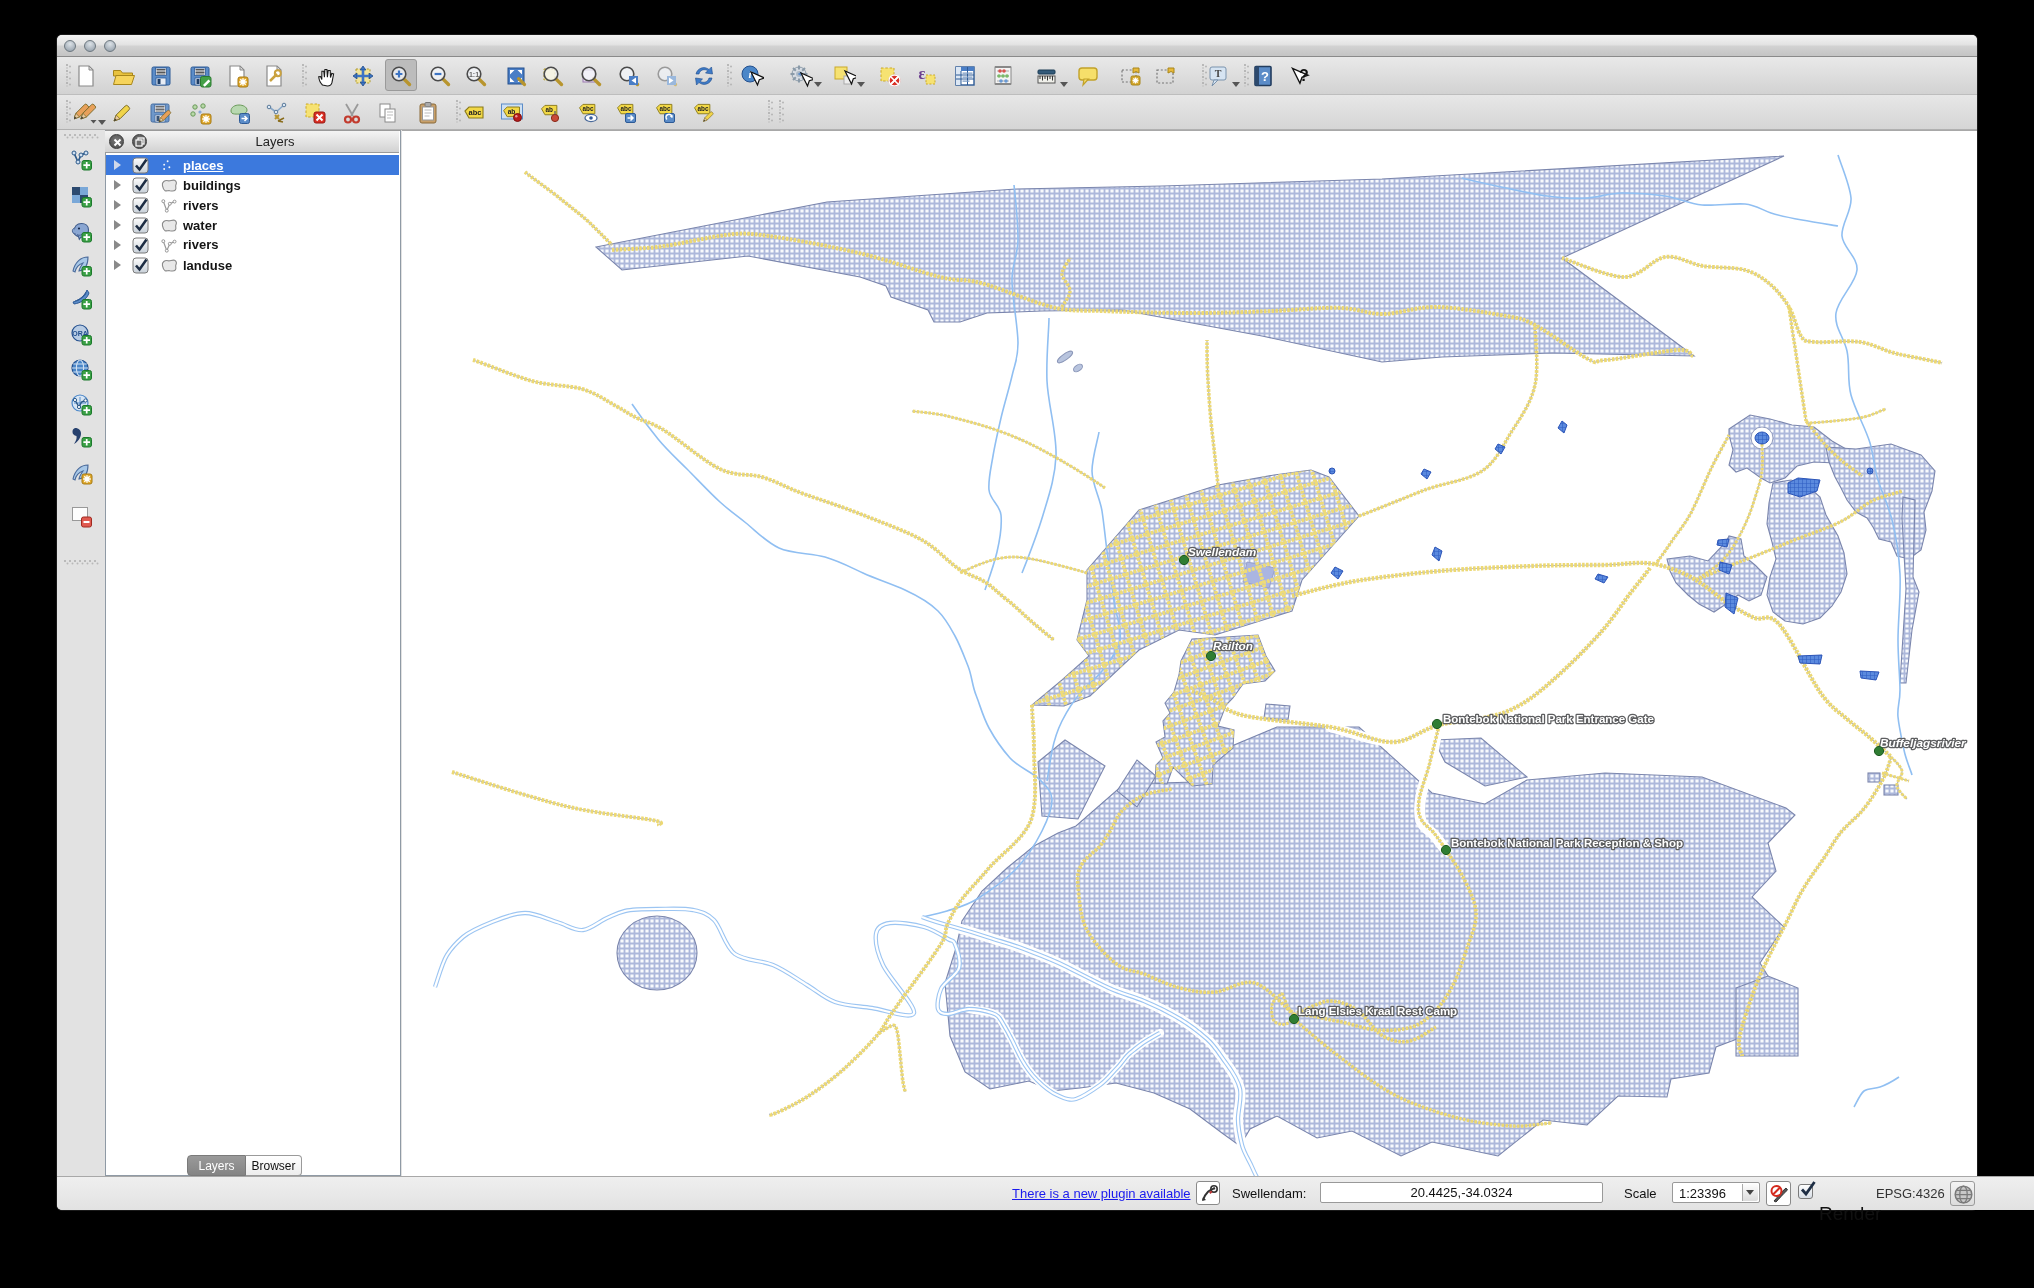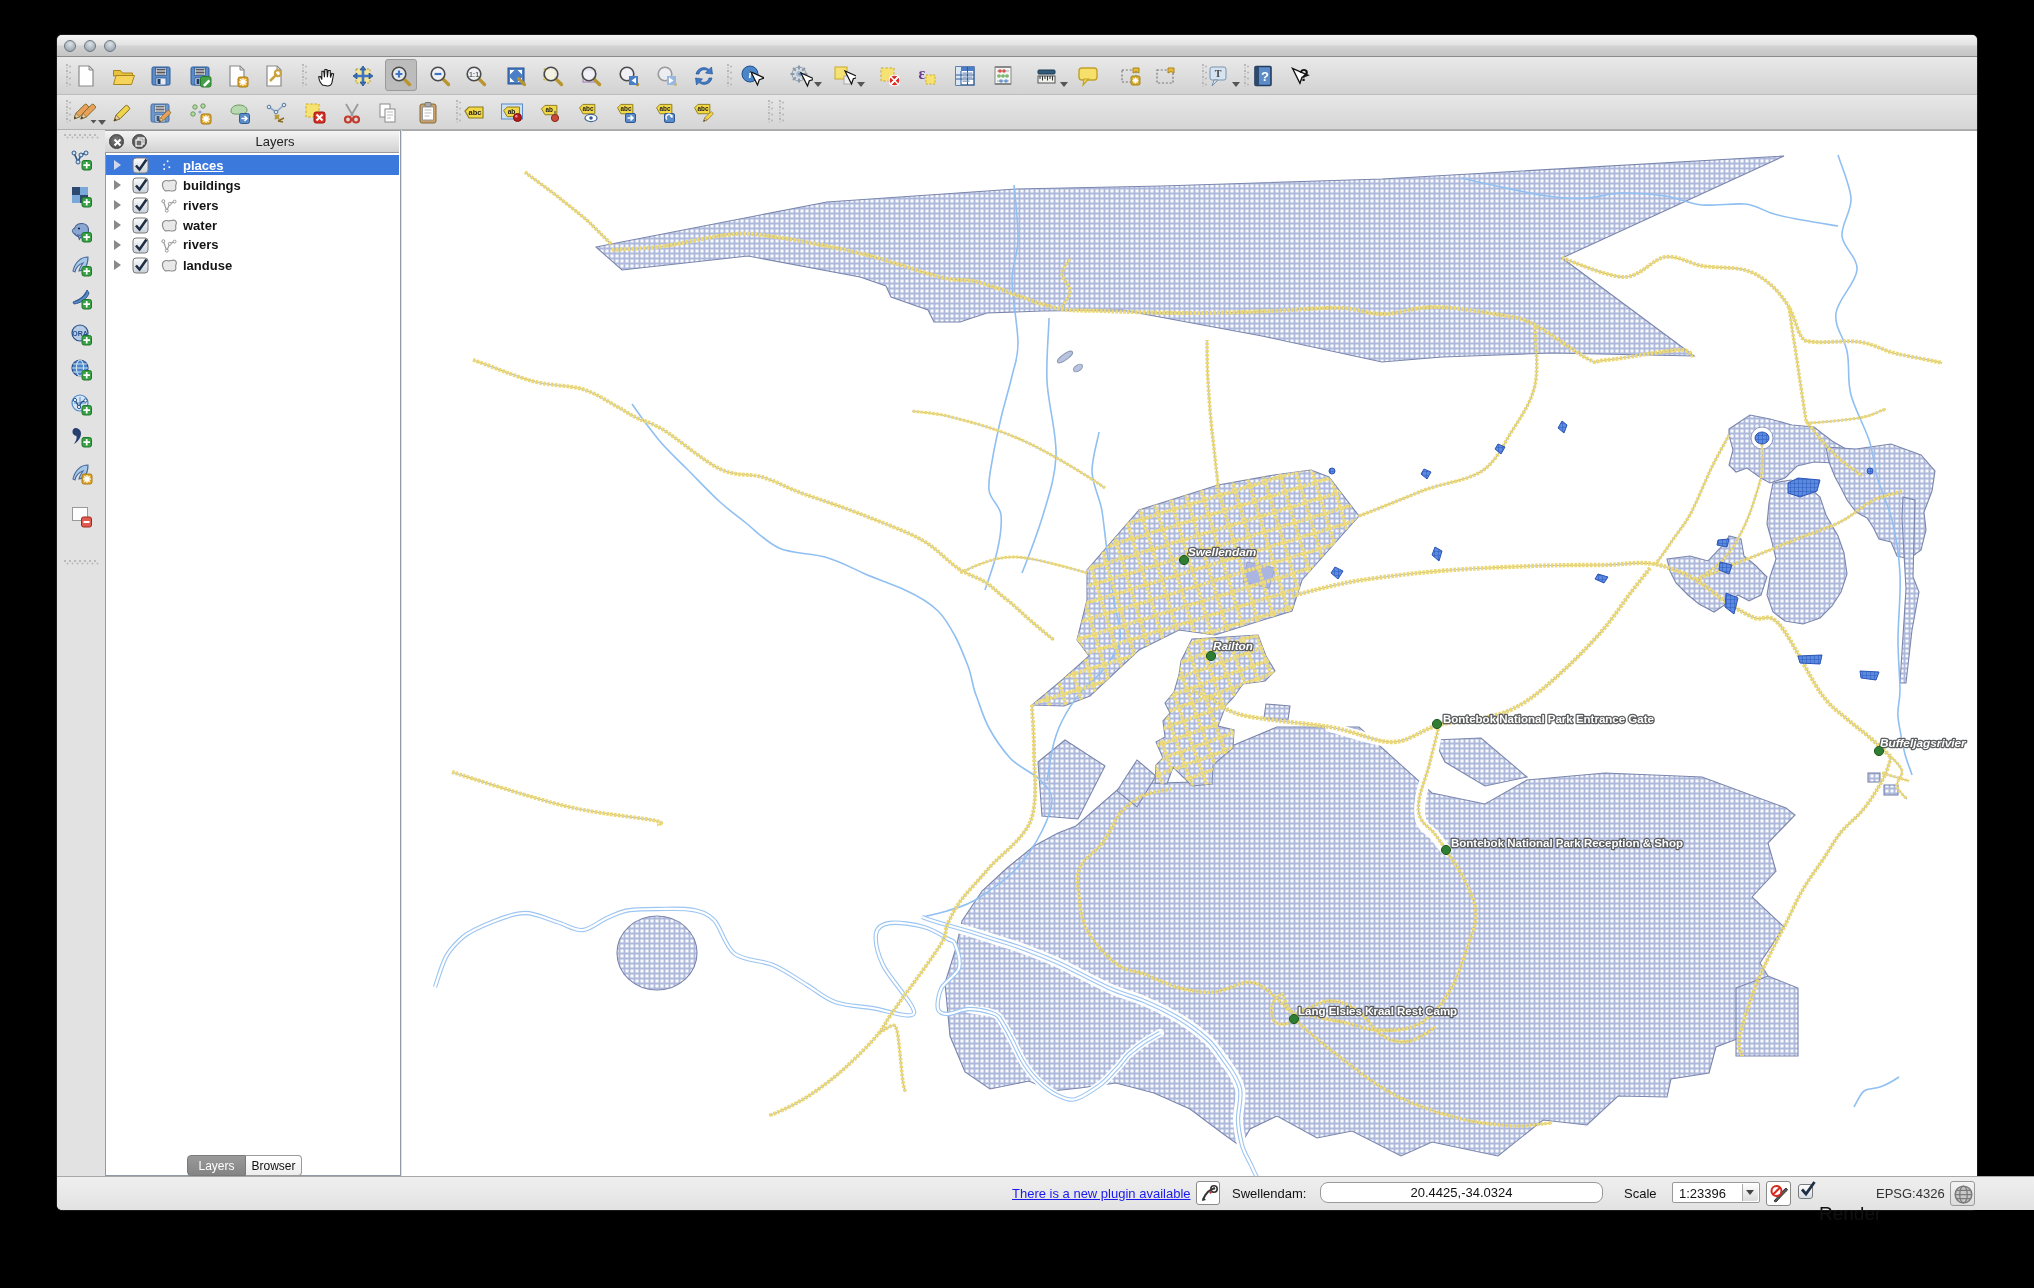--- a/index.html
+++ b/index.html
@@ -941,21 +941,21 @@
 <div style="position:absolute;left:0;top:1141px;width:2009px;height:34px;background:linear-gradient(#efefef,#e2e2e2);border-top:1px solid #a8a8a8;border-radius:0 0 5px 5px">
 <div style="position:absolute;left:955px;top:9px;font-size:13px;color:#1a1aee;text-decoration:underline">There is a new plugin available</div>
 <div style="position:absolute;left:1139px;top:4px;width:24px;height:24px;background:#fff;border:1px solid #8a8a8a;border-radius:3px">
 <svg width="24" height="24" viewBox="0 0 24 24">
           <path d="M6 18 C10 8 14 8 18 6" stroke="#333" stroke-width="2" fill="none"></path>
           <path d="M5 19 l4-1 -3-3 z" fill="#333"></path>
           <circle cx="17" cy="7" r="3.2" fill="none" stroke="#333" stroke-width="1.6"></circle>
           <path d="M14.8 9.2 l-2 2" stroke="#b33" stroke-width="2"></path>
         </svg></div>
 <div style="position:absolute;left:1175px;top:9px;font-size:13px;color:#111">Swellendam:</div>
-<div style="position:absolute;left:1263px;top:5px;width:283px;height:21px;background:#fff;border:1px solid #999;border-radius:8px;font-size:13px;color:#111;text-align:center;line-height:20px">20.4425,-34.0324</div>
+<div style="position:absolute;left:1263px;top:5px;width:283px;height:21px;background:#fff;border:1px solid #999;border-radius:2px;font-size:13px;color:#111;text-align:center;line-height:20px">20.4425,-34.0324</div>
 <div style="position:absolute;left:1567px;top:9px;font-size:13px;color:#111">Scale</div>
 <div style="position:absolute;left:1615px;top:5px;width:88px;height:21px;background:#fff;border:1px solid #999;border-radius:2px">
   <div style="position:absolute;left:6px;top:1px;font-size:13px;color:#111;line-height:19px">1:23396</div>
   <div style="position:absolute;right:1px;top:1px;width:16px;height:17px;background:linear-gradient(#fdfdfd,#dcdcdc);border-left:1px solid #aaa;border-radius:0 2px 2px 0"></div>
   <div style="position:absolute;right:5px;top:7px;width:0;height:0;border-left:4px solid transparent;border-right:4px solid transparent;border-top:5px solid #444"></div>
 </div>
 <div style="position:absolute;left:1709px;top:4px;width:25px;height:25px;background:#fff;border:1px solid #8a8a8a;border-radius:3px">
 <svg width="25" height="25" viewBox="0 0 25 25">
           <path d="M7 19 C10 16 14 10 19 6 l1.5 2 C15 13 12 17 9 20 z" fill="#555" stroke="#333"></path>
           <circle cx="9.5" cy="9" r="5" fill="none" stroke="#d42a1e" stroke-width="2"></circle>

